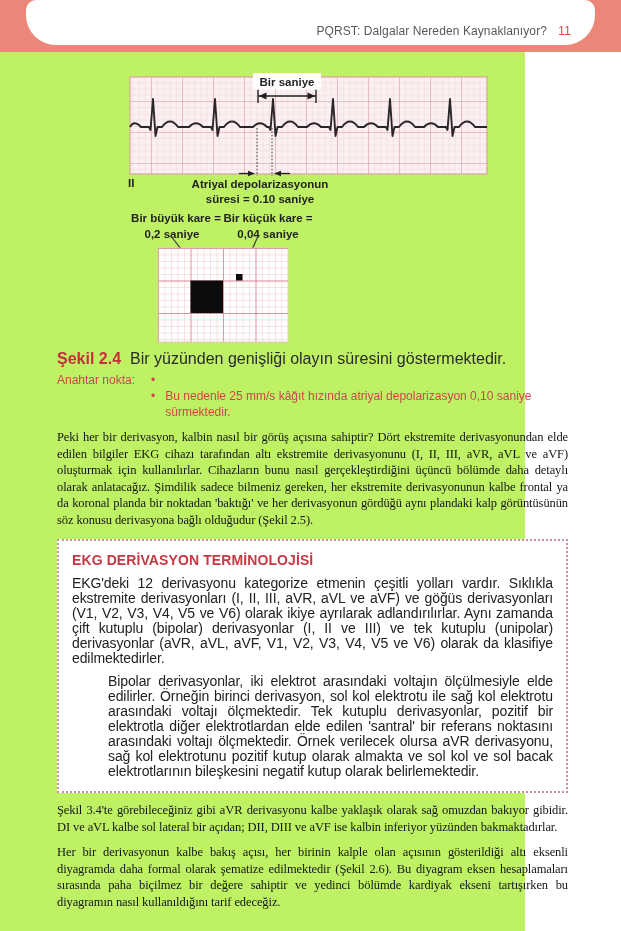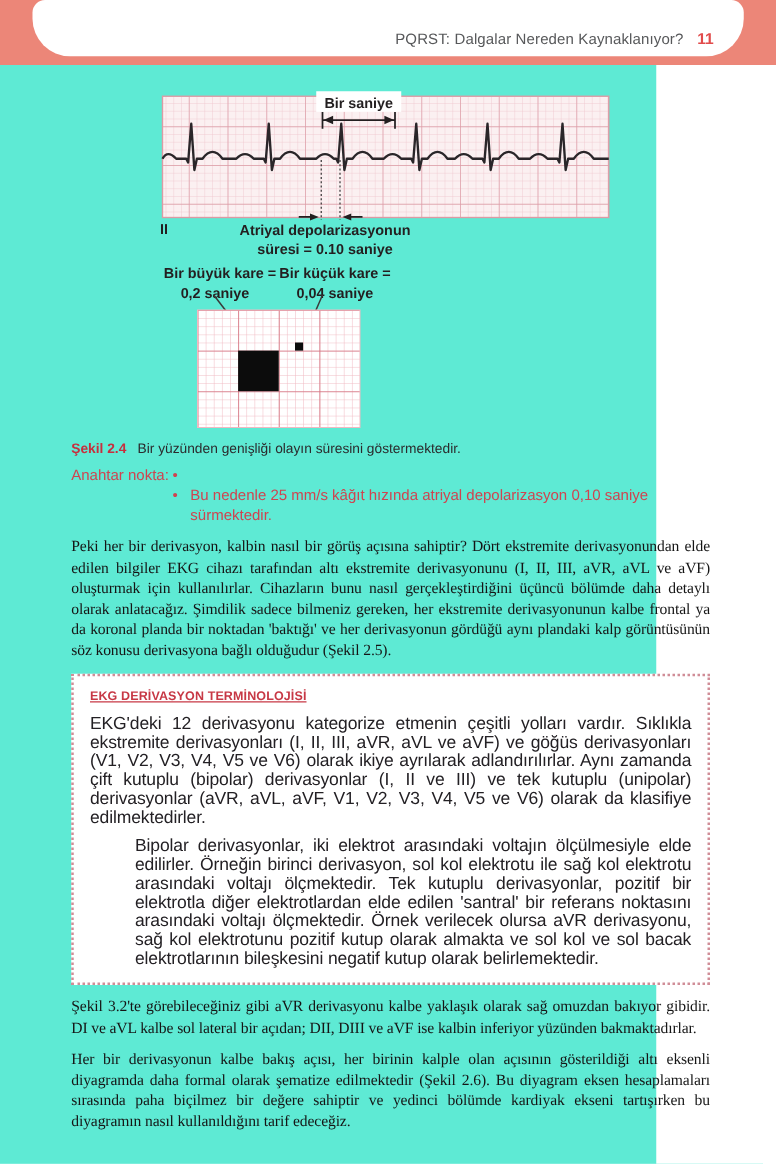--- a/index.html
+++ b/index.html
@@ -1,52 +1,52 @@
 <!DOCTYPE html>
 <html><head>
 <meta charset="utf-8">
 <style>
   html,body{margin:0;padding:0;}
   body{width:621px;height:931px;background:#ffffff;overflow:hidden;
        font-family:"Liberation Sans",sans-serif;color:#1d1d1f;}
-  .page{position:relative;width:525px;height:931px;background:#5eead4;}
+  .page{position:relative;width:525px;height:931px;background:#bef264;}
 
   
   .band{position:absolute;left:0;top:0;width:621px;height:52px;background:#ec8678;}
   .header-card{position:absolute;left:26px;top:0;width:569px;height:45px;background:#ffffff;
        border-radius:10px 10px 30px 30px;display:flex;justify-content:flex-end;align-items:flex-end;
        padding:0 24px 7px 0;box-sizing:border-box;}
   .header-title{font-size:12px;color:#57585a;letter-spacing:0.1px;}
-  .header-pagenum{font-size:12.5px;color:#e14b4b;font-weight:bold;margin-left:11px;}
+  .header-pagenum{font-size:12.5px;color:#e14b4b;font-weight:normal;margin-left:11px;}
 
   
   .fig{position:absolute;left:120px;top:70px;}
   .fig text{font-family:"Liberation Sans",sans-serif;fill:#231f20;}
   .fig-lbl{font-size:11.5px;font-weight:600;}
 
   
   .content{position:absolute;left:57px;top:351px;width:511px;}
 
-  .caption-row{display:flex;font-size:11px;line-height:16px;}
+  .caption-row{display:flex;font-size:16px;line-height:16px;}
   .caption-label{color:#c72f3e;font-weight:bold;margin-right:9px;white-space:nowrap;}
   .caption-text{color:#2b2b2d;}
 
   .keynote{display:flex;margin-top:5px;font-size:12px;line-height:16px;color:#cf4450;}
-  .keynote-label{white-space:nowrap;margin-right:3px;text-align:center;}
+  .keynote-label{white-space:nowrap;margin-right:16px;text-align:center;}
   .keynote-items{display:flex;flex-direction:column;}
   .keynote-item{display:flex;}
   .keynote-bullet{margin-right:10px;}
 
   .body-p{font-family:"Liberation Serif",serif;font-size:12.5px;line-height:16.5px;
       letter-spacing:-0.1px;text-align:justify;color:#151515;margin:9px 0 0 0;}
   .body-p.first{margin-top:9px;}
 
   .term-box{margin-top:11px;border:2px dotted #d08d97;padding:11px 13px 12px 13px;
       box-sizing:border-box;background:#fff;}
-  .term-title{color:#c73845;font-size:10px;font-weight:bold;letter-spacing:0.1px;margin:0 0 8px 0;text-decoration:underline;}
+  .term-title{color:#c73845;font-size:14px;font-weight:bold;letter-spacing:0.1px;margin:0 0 8px 0;}
   .term-p{font-size:14px;line-height:15px;letter-spacing:-0.1px;text-align:justify;
       color:#232024;margin:0;}
   .term-p + .term-p{margin-top:8px;margin-left:36px;}
 </style>
 </head>
 <body>
 
 <div class="page">
 
   <div class="band">
@@ -149,18 +149,18 @@
 
 
     <p class="body-p">Peki her bir derivasyon, kalbin nasıl bir görüş açısına sahiptir? Dört ekstremite derivasyonundan elde edilen bilgiler EKG cihazı tarafından altı ekstremite derivasyonunu (I, II, III, aVR, aVL ve aVF) oluşturmak için kullanılırlar. Cihazların bunu nasıl gerçekleştirdiğini üçüncü bölümde daha detaylı olarak anlatacağız. Şimdilik sadece bilmeniz gereken, her ekstremite derivasyonunun kalbe frontal ya da koronal planda bir noktadan 'baktığı' ve her derivasyonun gördüğü aynı plandaki kalp görüntüsünün söz konusu derivasyona bağlı olduğudur (Şekil 2.5).</p>
 
     <div class="term-box">
       <p class="term-title">EKG DERİVASYON TERMİNOLOJİSİ</p>
       <p class="term-p">EKG'deki 12 derivasyonu kategorize etmenin çeşitli yolları vardır. Sıklıkla ekstremite derivasyonları (I, II, III, aVR, aVL ve aVF) ve göğüs derivasyonları (V1, V2, V3, V4, V5 ve V6) olarak ikiye ayrılarak adlandırılırlar. Aynı zamanda çift kutuplu (bipolar) derivasyonlar (I, II ve III) ve tek kutuplu (unipolar) derivasyonlar (aVR, aVL, aVF, V1, V2, V3, V4, V5 ve V6) olarak da klasifiye edilmektedirler.</p>
       <p class="term-p">Bipolar derivasyonlar, iki elektrot arasındaki voltajın ölçülmesiyle elde edilirler. Örneğin birinci derivasyon, sol kol elektrotu ile sağ kol elektrotu arasındaki voltajı ölçmektedir. Tek kutuplu derivasyonlar, pozitif bir elektrotla diğer elektrotlardan elde edilen 'santral' bir referans noktasını arasındaki voltajı ölçmektedir. Örnek verilecek olursa aVR derivasyonu, sağ kol elektrotunu pozitif kutup olarak almakta ve sol kol ve sol bacak elektrotlarının bileşkesini negatif kutup olarak belirlemektedir.</p>
     </div>
 
-    <p class="body-p">Şekil 3.2'te görebileceğiniz gibi aVR derivasyonu kalbe yaklaşık olarak sağ omuzdan bakıyor gibidir. DI ve aVL kalbe sol lateral bir açıdan; DII, DIII ve aVF ise kalbin inferiyor yüzünden bakmaktadırlar.</p>
+    <p class="body-p">Şekil 3.4'te görebileceğiniz gibi aVR derivasyonu kalbe yaklaşık olarak sağ omuzdan bakıyor gibidir. DI ve aVL kalbe sol lateral bir açıdan; DII, DIII ve aVF ise kalbin inferiyor yüzünden bakmaktadırlar.</p>
 
     <p class="body-p">Her bir derivasyonun kalbe bakış açısı, her birinin kalple olan açısının gösterildiği altı eksenli diyagramda daha formal olarak şematize edilmektedir (Şekil 2.6). Bu diyagram eksen hesaplamaları sırasında paha biçilmez bir değere sahiptir ve yedinci bölümde kardiyak ekseni tartışırken bu diyagramın nasıl kullanıldığını tarif edeceğiz.</p>
 
   </div>
 </div>
 
 </body></html>

